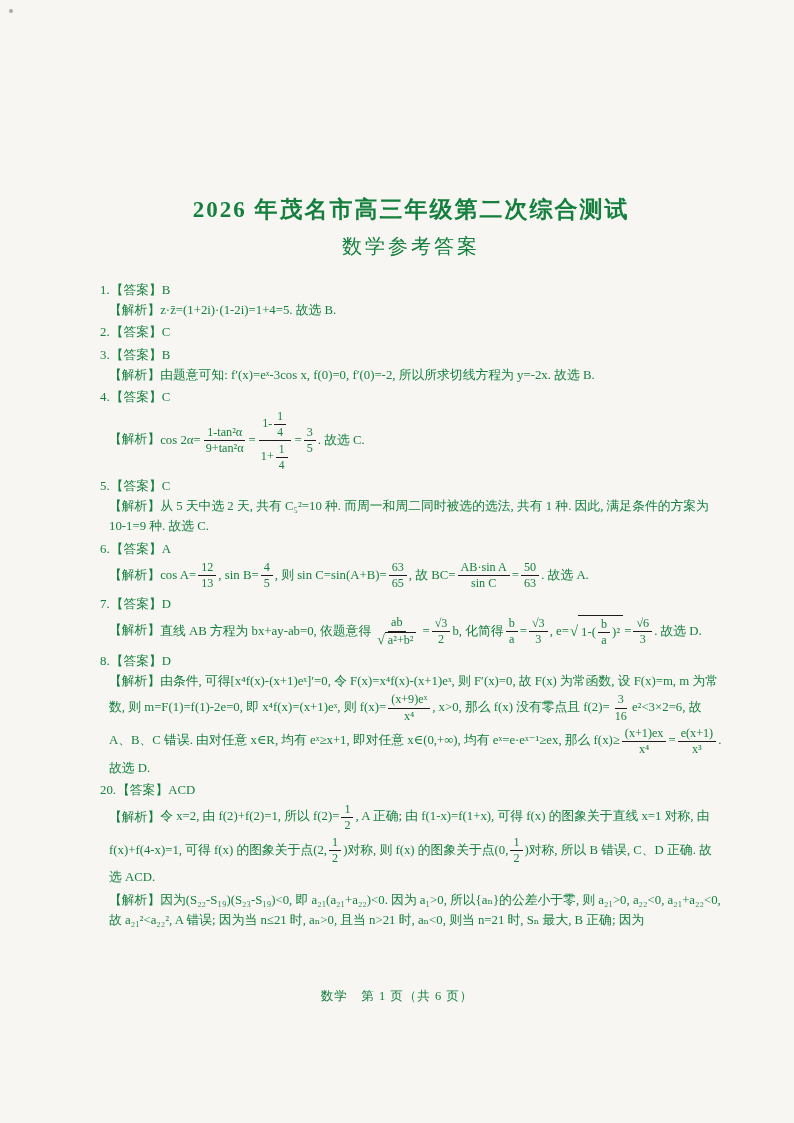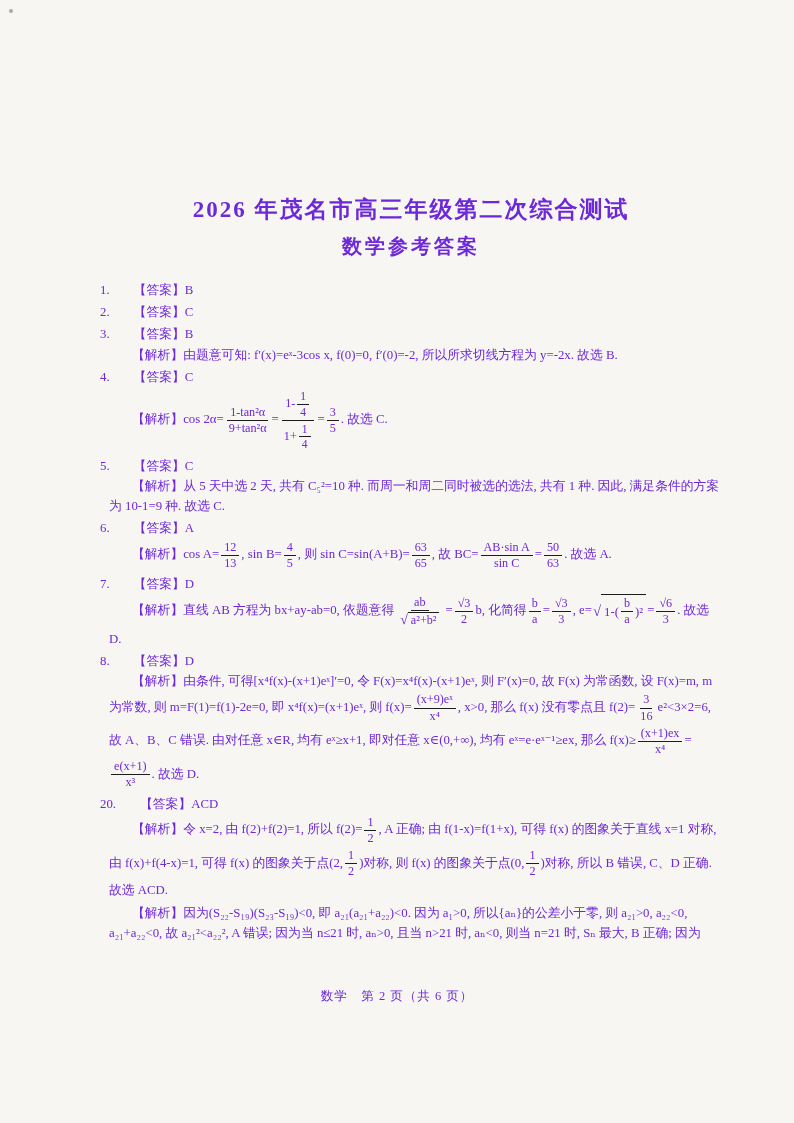--- a/index.html
+++ b/index.html
@@ -4,39 +4,39 @@
 <style>
   html,body{margin:0;padding:0;background:#ddd;}
   .page{
     position:relative;
     width:794px;height:1123px;
     margin:0 auto;
     background:#f7f6f3;
     box-sizing:border-box;
     padding:194px 72px 0 100px;
     font-family:"Liberation Serif","DejaVu Serif",serif;
-    color:#6d28d9;
+    color:#15803d;
     overflow:hidden;
   }
   .speck{position:absolute;left:9px;top:9px;width:4px;height:4px;background:#777;border-radius:50%;opacity:.6;}
   .title{
     margin:0 0 8px 0;
     font-size:23px;font-weight:bold;
     text-align:center;letter-spacing:2px;
   }
   .subtitle{
     margin:0 0 20px 0;
-    font-size:20px;font-weight:bold;
+    font-size:20px;font-weight:normal;
     text-align:center;letter-spacing:3px;
   }
   .answers{font-size:12.8px;line-height:1.58;}
   .item{margin-bottom:2px;}
   .no{margin-right:1px;}
   .analysis{margin-left:9px;}
-  .lbl{letter-spacing:0;margin-left:23px;}
+  .lbl{letter-spacing:0;}
   
   .frac{
     display:inline-flex;flex-direction:column;align-items:center;
     vertical-align:middle;text-align:center;
     margin:1px 2px;line-height:1.25;font-size:.95em;
   }
   .fnum{border-bottom:1px solid #1c1c1c;padding:0 3px;}
   .fden{padding:0 3px;}
   .sqrt{display:inline-flex;align-items:stretch;vertical-align:middle;margin:0 1px;}
   .radsign{display:flex;align-items:center;font-size:1.15em;line-height:1;}
@@ -51,20 +51,21 @@
 
 <div class="page">
   <span class="speck"></span>
 
   <h1 class="title">2026 年茂名市高三年级第二次综合测试</h1>
   <h2 class="subtitle">数学参考答案</h2>
 
   <div class="answers">
   <div class="item">
     <div class="ans-line"><span class="no">1.</span><span class="lbl">【答案】</span><span>B</span></div>
+    <div class="analysis"><span class="lbl">【解析】</span><span>z·z̄=(1+2i)·(1-2i)=1+4=5. 故选 B.</span></div>
   </div>
 
   <div class="item">
     <div class="ans-line"><span class="no">2.</span><span class="lbl">【答案】</span><span>C</span></div>
   </div>
 
   <div class="item">
     <div class="ans-line"><span class="no">3.</span><span class="lbl">【答案】</span><span>B</span></div>
     <div class="analysis"><span class="lbl">【解析】</span><span>由题意可知: f′(x)=eˣ-3cos x, f(0)=0, f′(0)=-2, 所以所求切线方程为 y=-2x. 故选 B.</span></div>
   </div>
@@ -173,14 +174,14 @@
               <span class="fnum">1</span>
               <span class="fden">2</span>
             </span>)对称, 所以 B 错误, C、D 正确. 故选 ACD.</span></div>
   </div>
 
   <div class="item">
     <div class="analysis"><span class="lbl">【解析】</span><span>因为(S₂₂-S₁₉)(S₂₃-S₁₉)&lt;0, 即 a₂₁(a₂₁+a₂₂)&lt;0. 因为 a₁&gt;0, 所以{aₙ}的公差小于零, 则 a₂₁&gt;0, a₂₂&lt;0, a₂₁+a₂₂&lt;0, 故 a₂₁²&lt;a₂₂², A 错误; 因为当 n≤21 时, aₙ&gt;0, 且当 n&gt;21 时, aₙ&lt;0, 则当 n=21 时, Sₙ 最大, B 正确; 因为</span></div>
   </div>
 </div>
 
-  <div class="footer">数学　第 2 页（共 6 页）</div>
+  <div class="footer">数学　第 1 页（共 6 页）</div>
 </div>
 
 </body></html>

